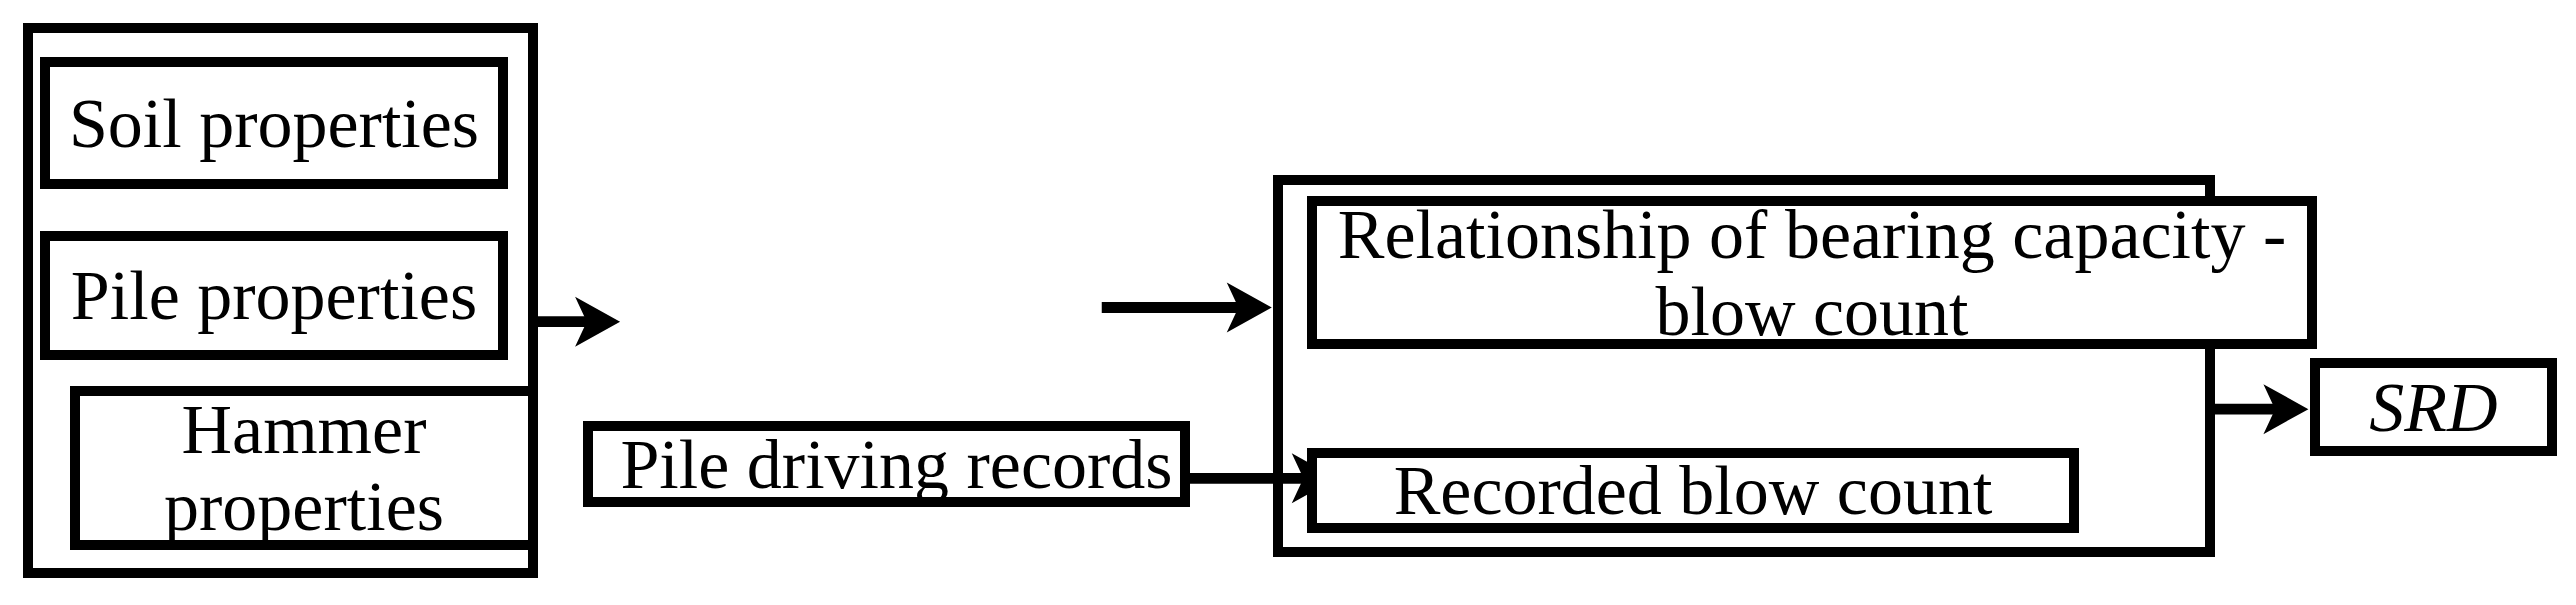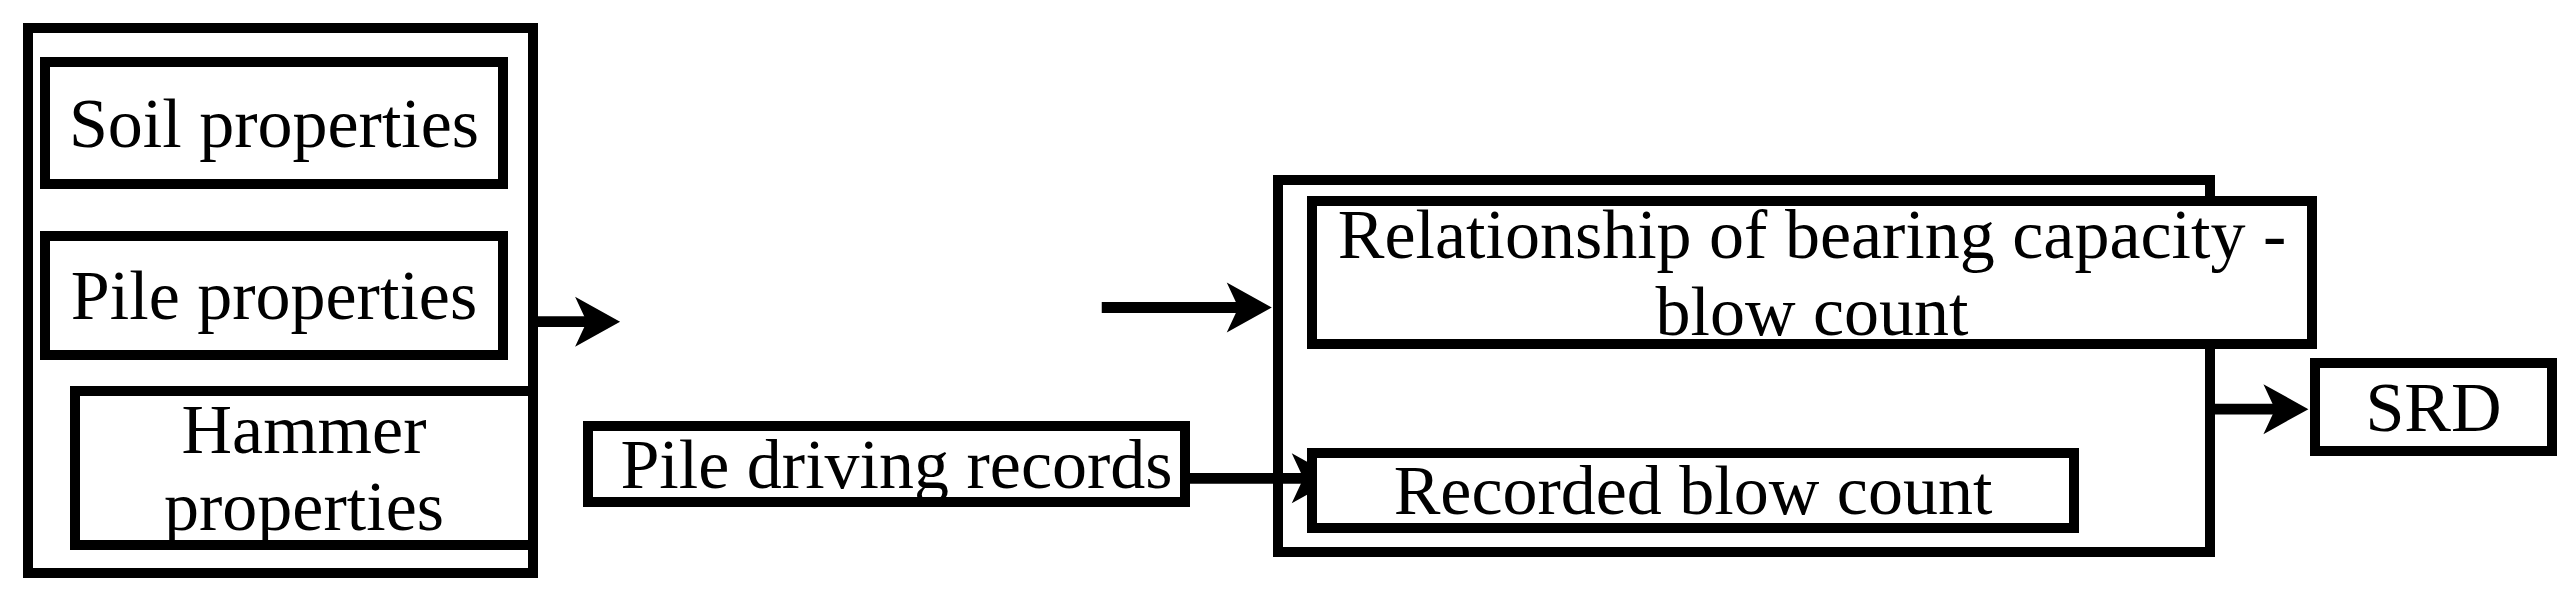--- a/index.html
+++ b/index.html
@@ -91,18 +91,18 @@
   <div class="box container-box" style="left:1273px; top:175px; width:942px; height:382px;"></div>
 
   <div class="box" style="left:1307px; top:196px; width:1010px; height:153px;">
     <span class="label">Relationship of bearing capacity -blow count</span>
   </div>
 
   <div class="box" style="left:1307px; top:448px; width:772px; height:85px;">
     <span class="label">Recorded blow count</span>
   </div>
 
-  <div class="box" style="left:2310px; top:358px; width:247px; height:98px;">
+  <div class="box" style="left:2310px; top:358px; width:247px; height:98px;font-style:italic;">
     <span class="label">SRD</span>
   </div>
 
 </div>
 
 
 </body></html>

